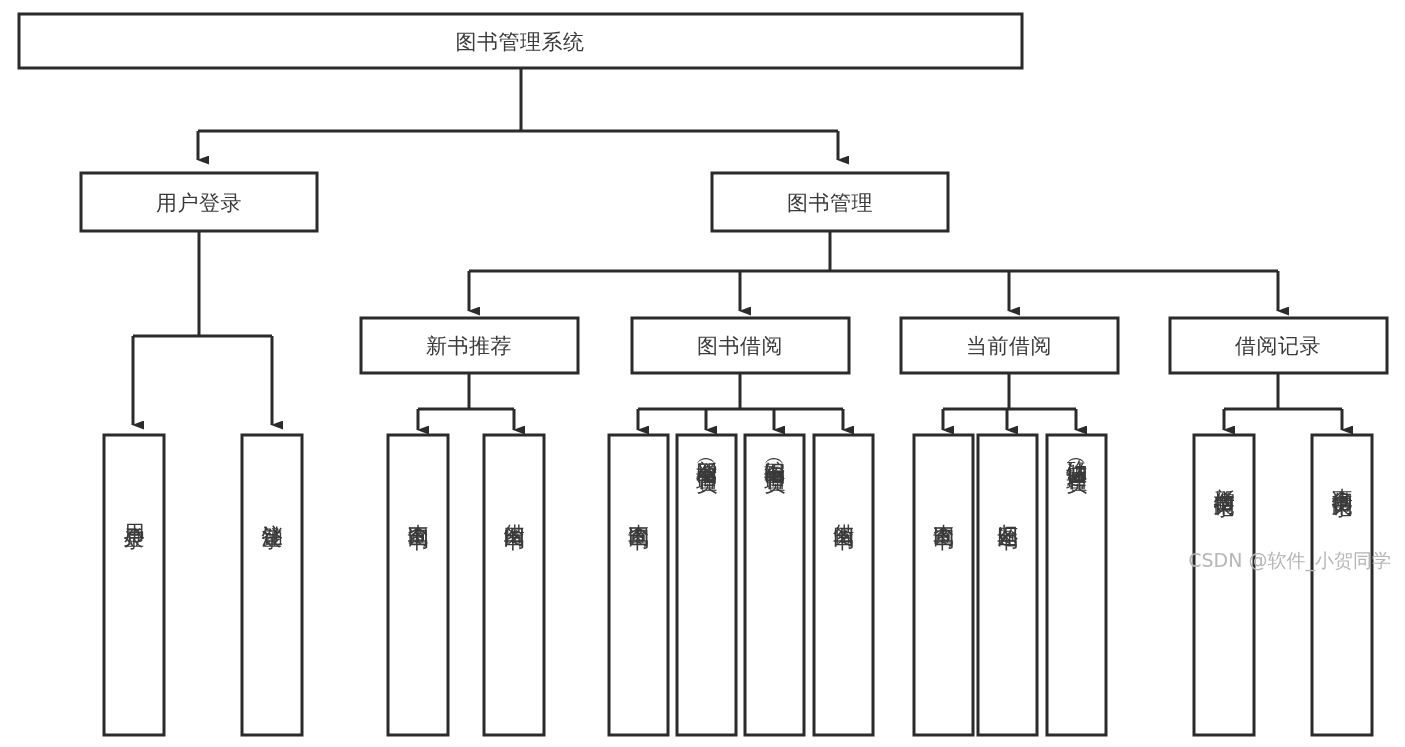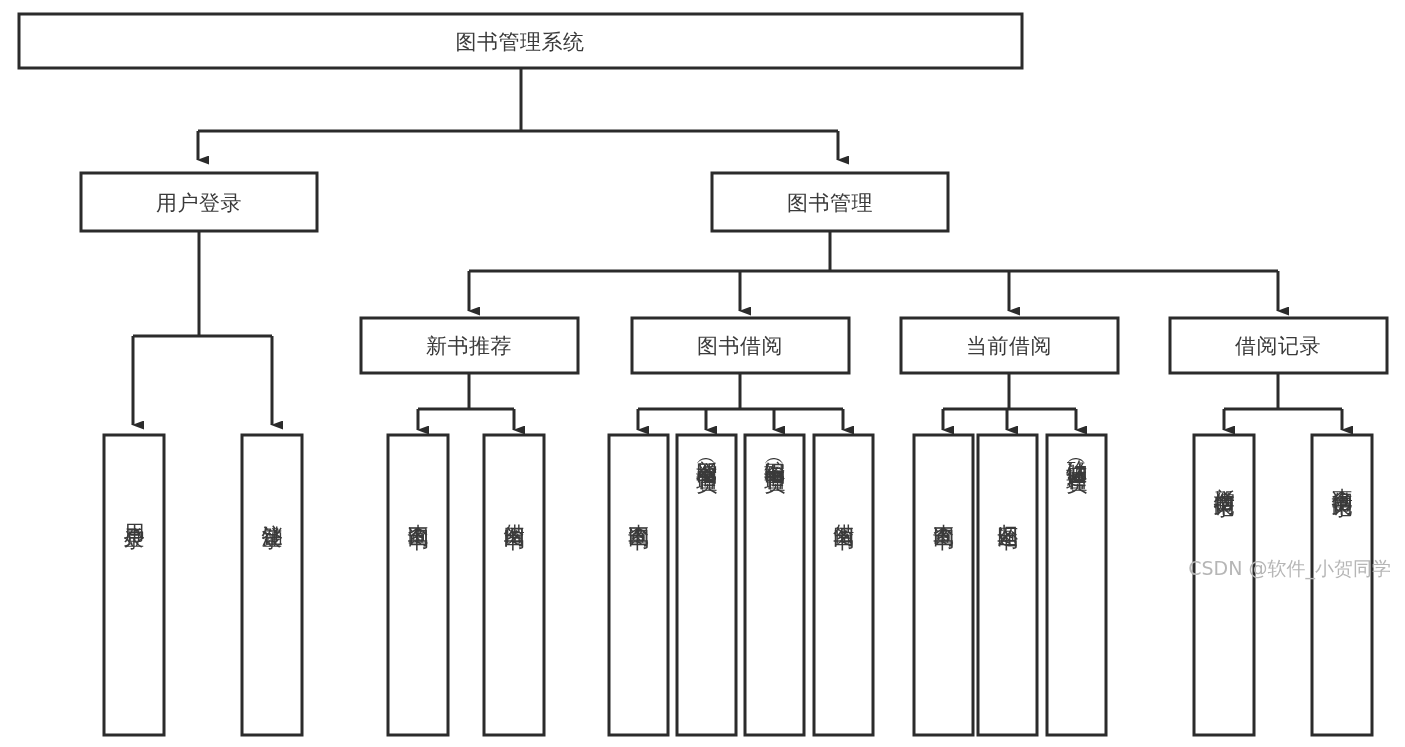--- a/index.html
+++ b/index.html
@@ -62,21 +62,21 @@
     font-family: "DejaVu Sans", "Liberation Sans", sans-serif;
     font-size: 21px;
     color: #3a3a3a;
     line-height: 1.08;
     letter-spacing: 2px;
     white-space: nowrap;
   }
   .watermark {
     position: absolute;
     right: 14px;
-    bottom: 4px;
+    bottom: 12px;
     font-family: "DejaVu Sans", "Liberation Sans", sans-serif;
     font-size: 19px;
     color: #b6b6b6;
     white-space: nowrap;
     pointer-events: none;
   }
 </style>
 </head>
 <body>
 

